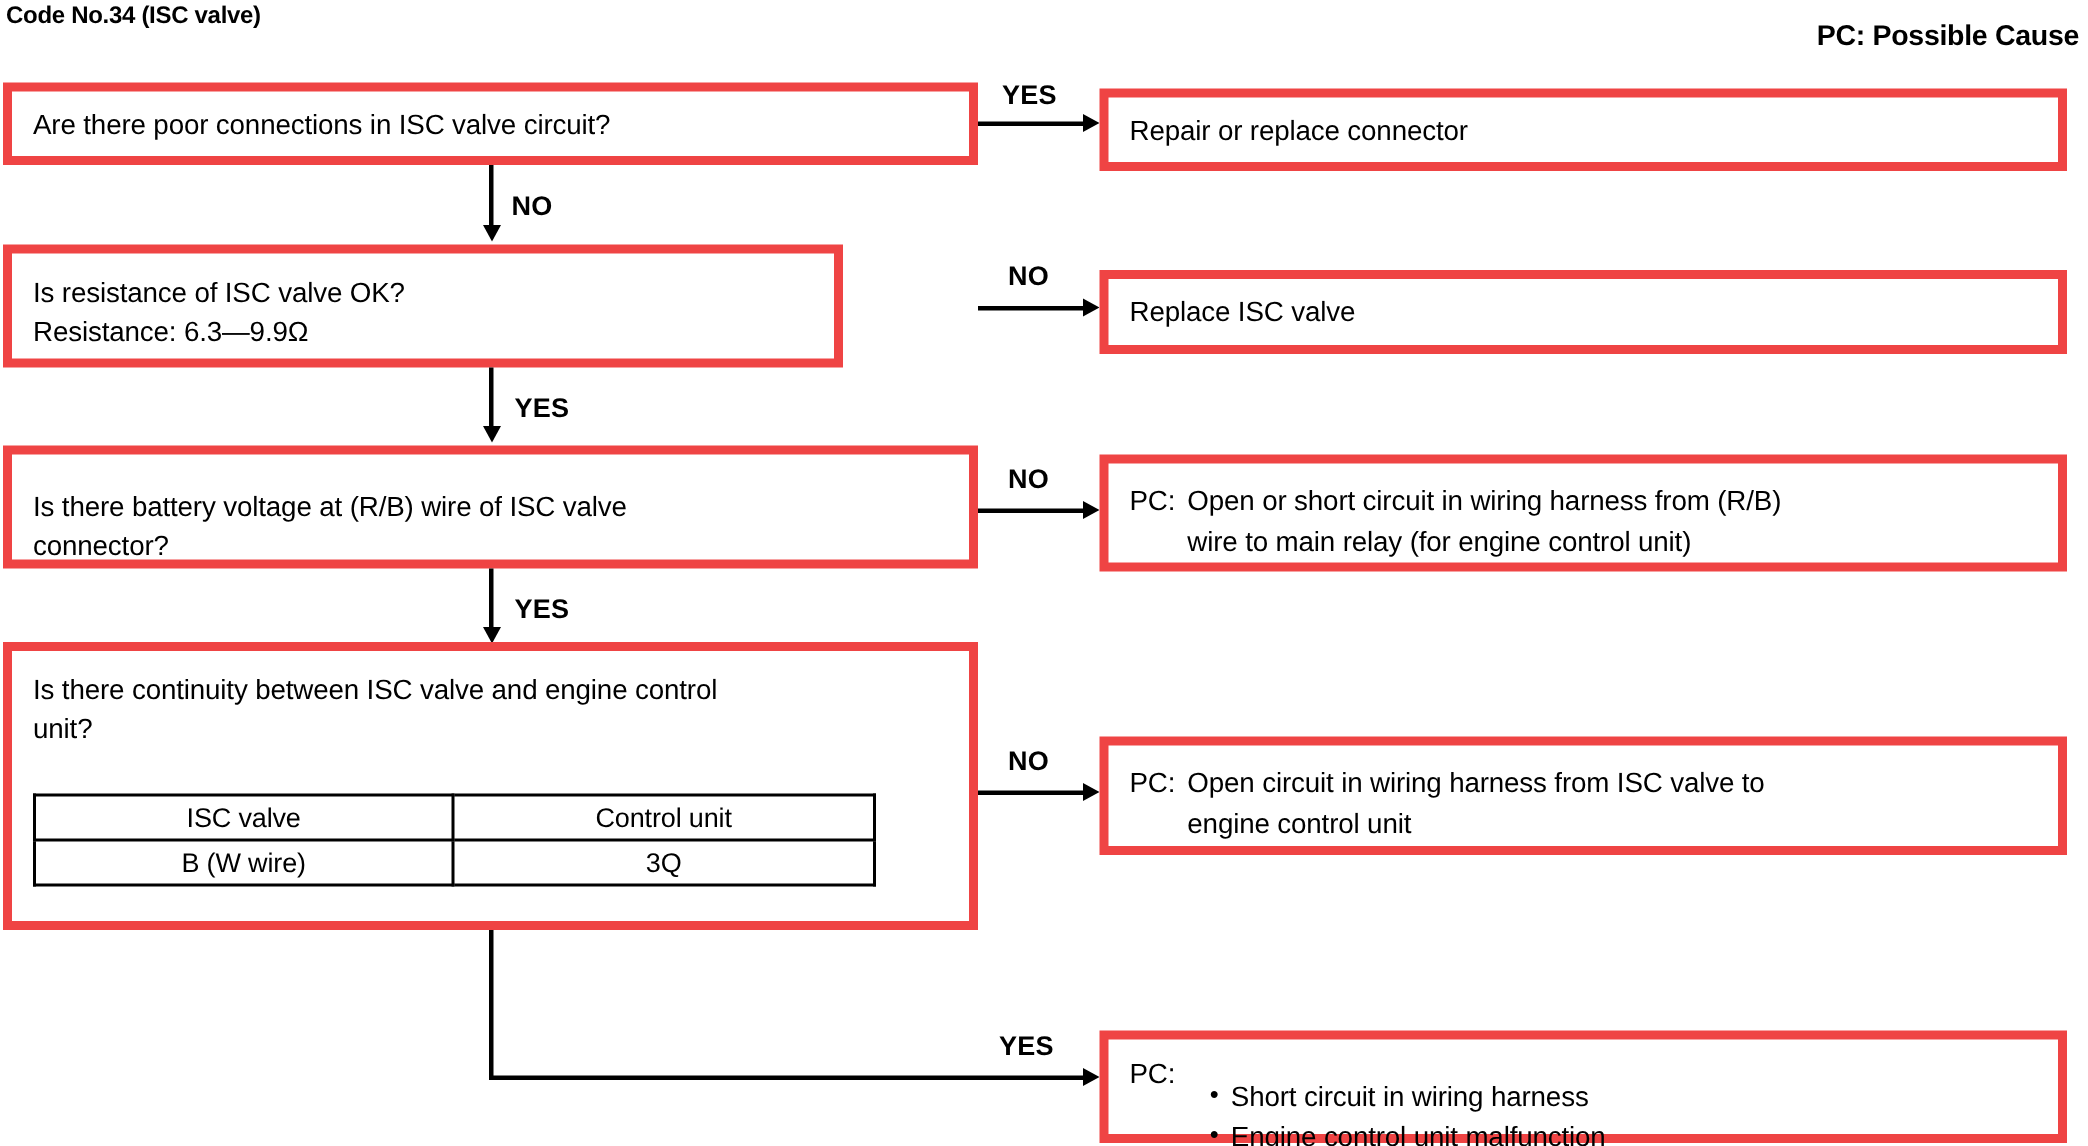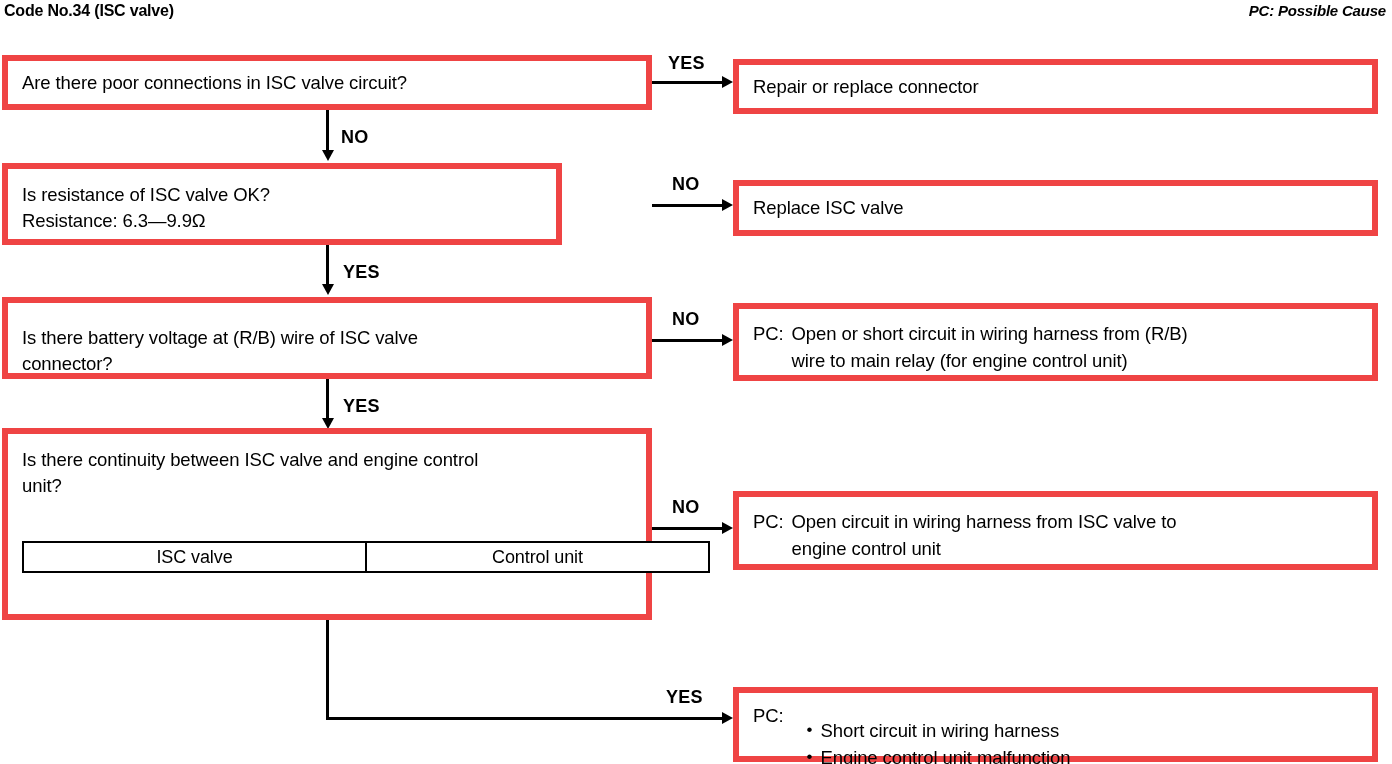--- a/index.html
+++ b/index.html
@@ -30,26 +30,25 @@
     top: 2px;
     font-size: 16px;
     font-weight: bold;
     letter-spacing: -0.2px;
     white-space: nowrap;
     text-align: center;
   }
   .legend {
     position: absolute;
     right: 6px;
-    top: 2px;
-    font-size: 15px;
+    top: 14px;
+    font-size: 19px;
     font-weight: bold;
     letter-spacing: -0.2px;
     white-space: nowrap;
-    font-style: italic;
   }
 
   
   .box {
     position: absolute;
     box-sizing: border-box;
     border: 6px solid #ef4444;
     background: #ffffff;
   }
   .box-text {
@@ -201,25 +200,29 @@
   <div class="line-v" style="left:326px; top:379px; height:45px;"></div>
   <div class="arrow-d" style="left:322px; top:418px;"></div>
   <div class="branch-label" style="left:343px; top:396px;">YES</div>
 
   <div class="box" style="left:2px; top:428px; width:650px; height:192px;">
     <div class="box-text" style="top:13px;">
       <div>Is there continuity between ISC valve and engine control</div>
       <div>unit?</div>
     </div>
 
-    <table class="inner-table" style="left:14px; top:95px; width:688px;margin-top:12px;">
+    <table class="inner-table" style="left:14px; top:95px; width:562px;">
       <tbody>
         <tr>
           <td style="width:307px;">ISC valve</td>
           <td style="width:307px;">Control unit</td>
+        </tr>
+        <tr>
+          <td>B (W wire)</td>
+          <td>3Q</td>
         </tr>
       </tbody>
     </table>
   </div>
 
   <div class="line-h" style="left:652px; top:527px; width:72px;"></div>
   <div class="arrow-r" style="left:722px; top:522px;"></div>
   <div class="branch-label" style="left:672px; top:497px;">NO</div>
 
   <div class="line-v" style="left:326px; top:620px; height:100px;"></div>

